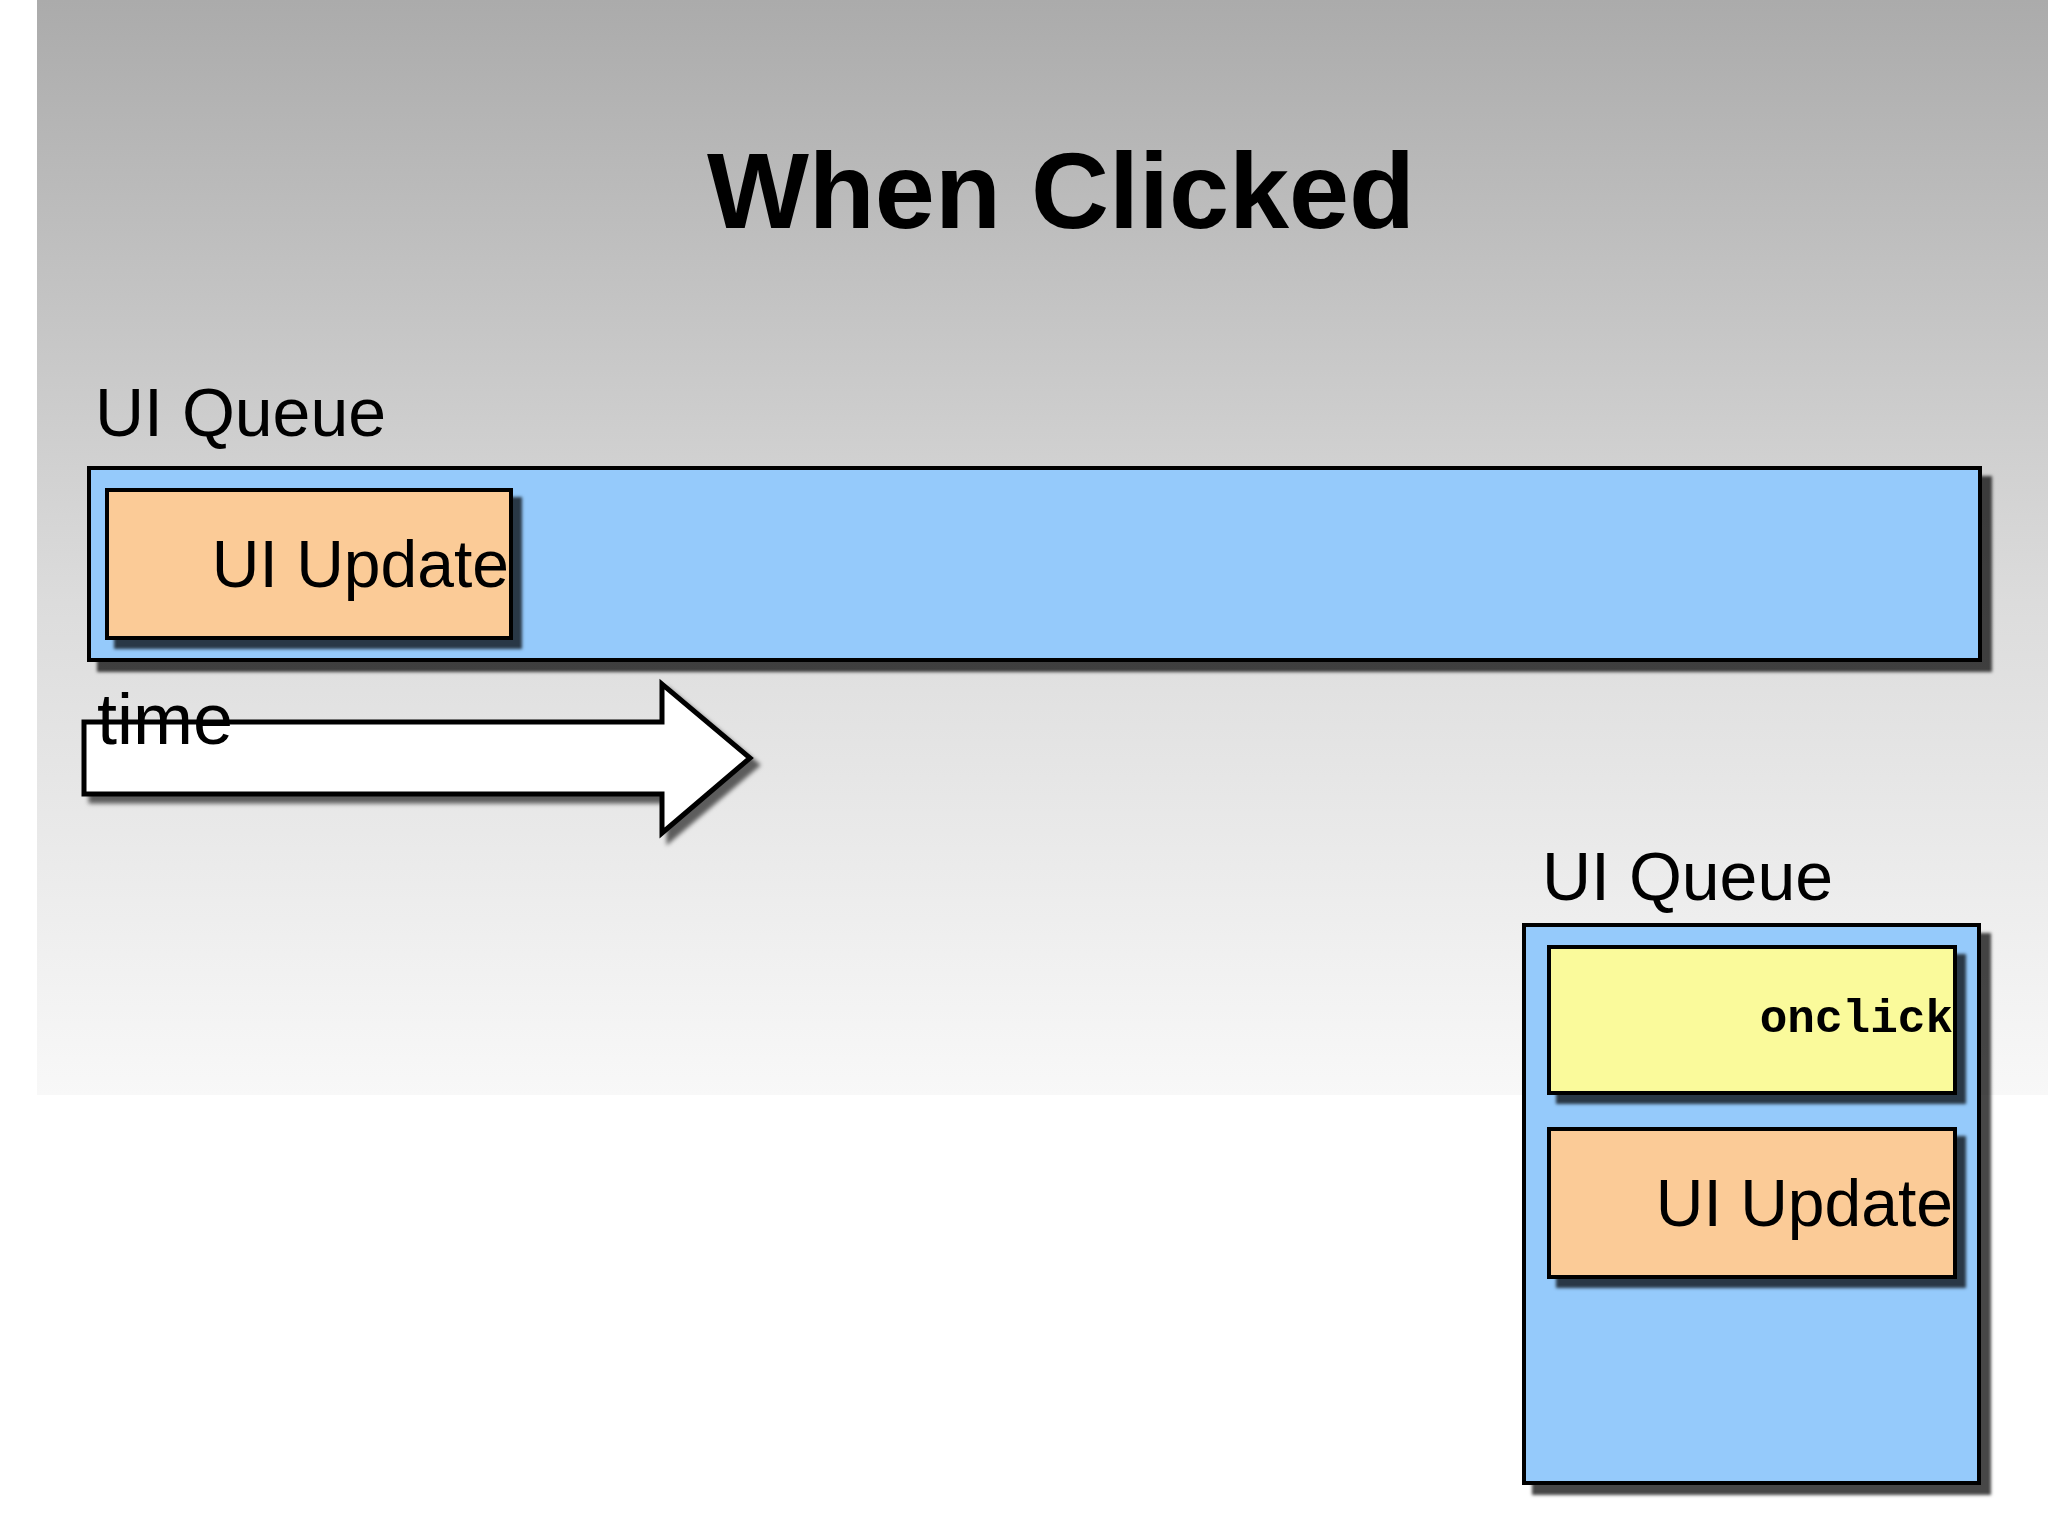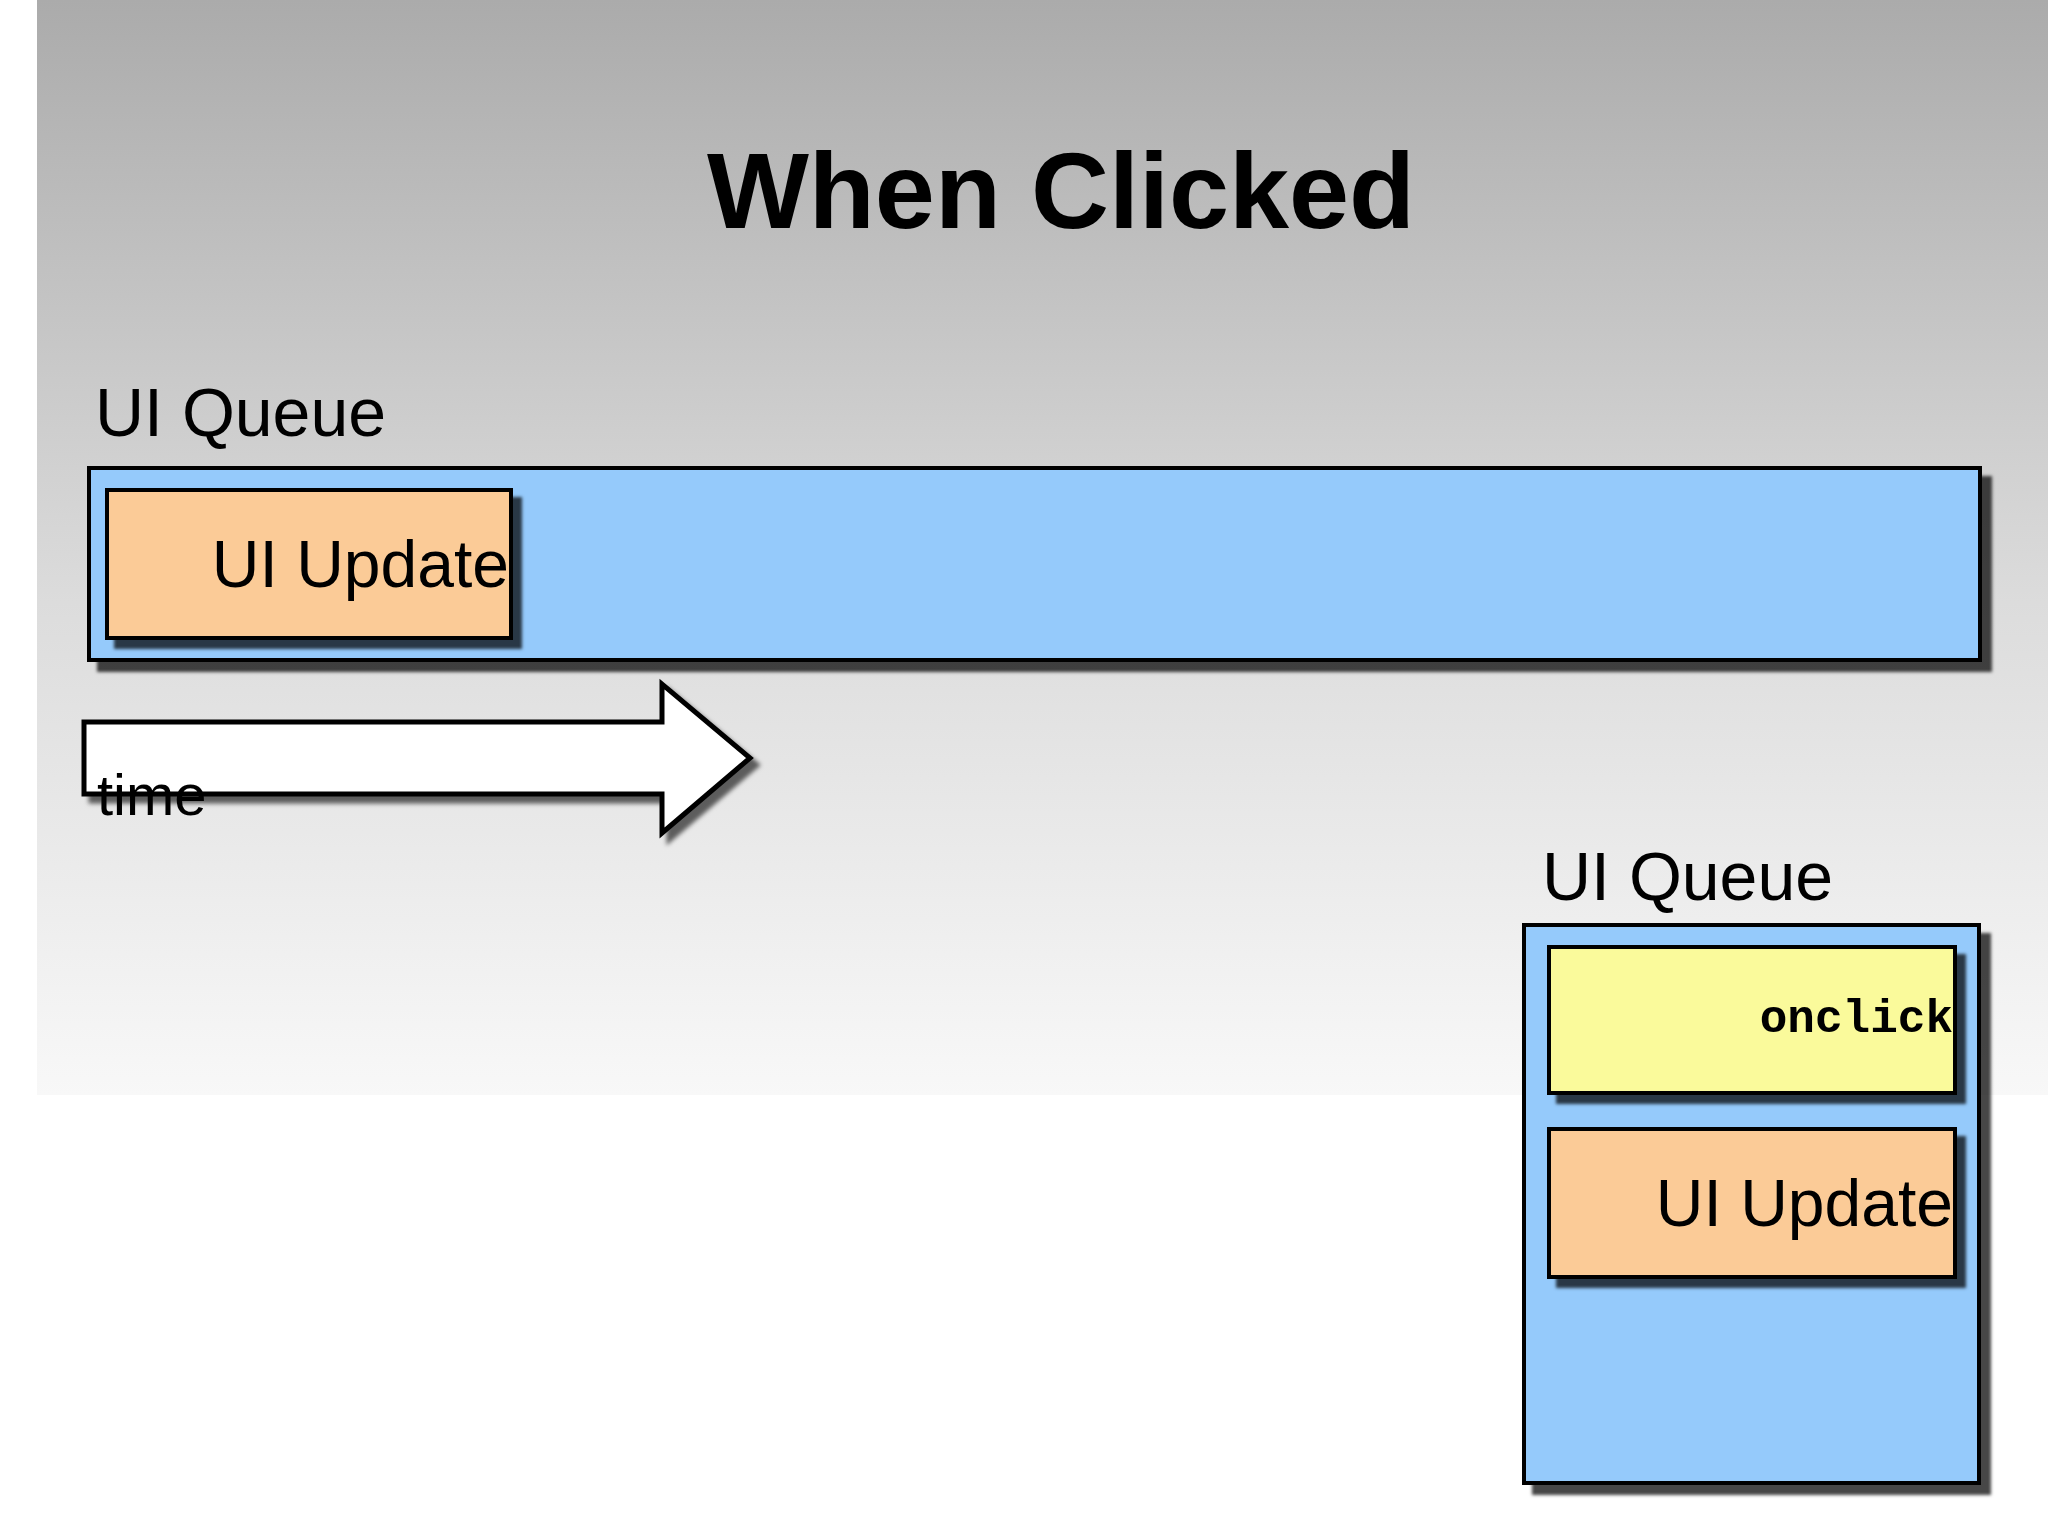--- a/index.html
+++ b/index.html
@@ -47,22 +47,22 @@
   .thread-task { left: 68px;  top: 488px;  width: 408px; height: 152px; }
   .onclick-box { left: 1510px; top: 945px;  width: 410px; height: 150px; }
   .queue-task  { left: 1510px; top: 1127px; width: 410px; height: 152px; }
 
   .arrow-svg {
     position: absolute; left: 40px; top: 675px;
     filter: drop-shadow(7px 7px 2px rgba(0,0,0,0.6));
   }
   .arrow-svg polygon { fill: var(--arrow_white); stroke: var(--outline_black); stroke-width: 5; }
   .time-label {
-    position: absolute; left: 60px; top: 760px; height: 70px;
-    line-height: 70px; font-size: 58px;
+    position: absolute; left: 60px; top: 684px; height: 70px;
+    line-height: 70px; font-size: 72px;
   }
   .right-edge {
     position: absolute; right: 0; top: 0; width: 5px; height: 100%;
     background: rgba(0,0,0,0.22);
   }
 </style>
 </head>
 <body>
 
 <div class="slide">

